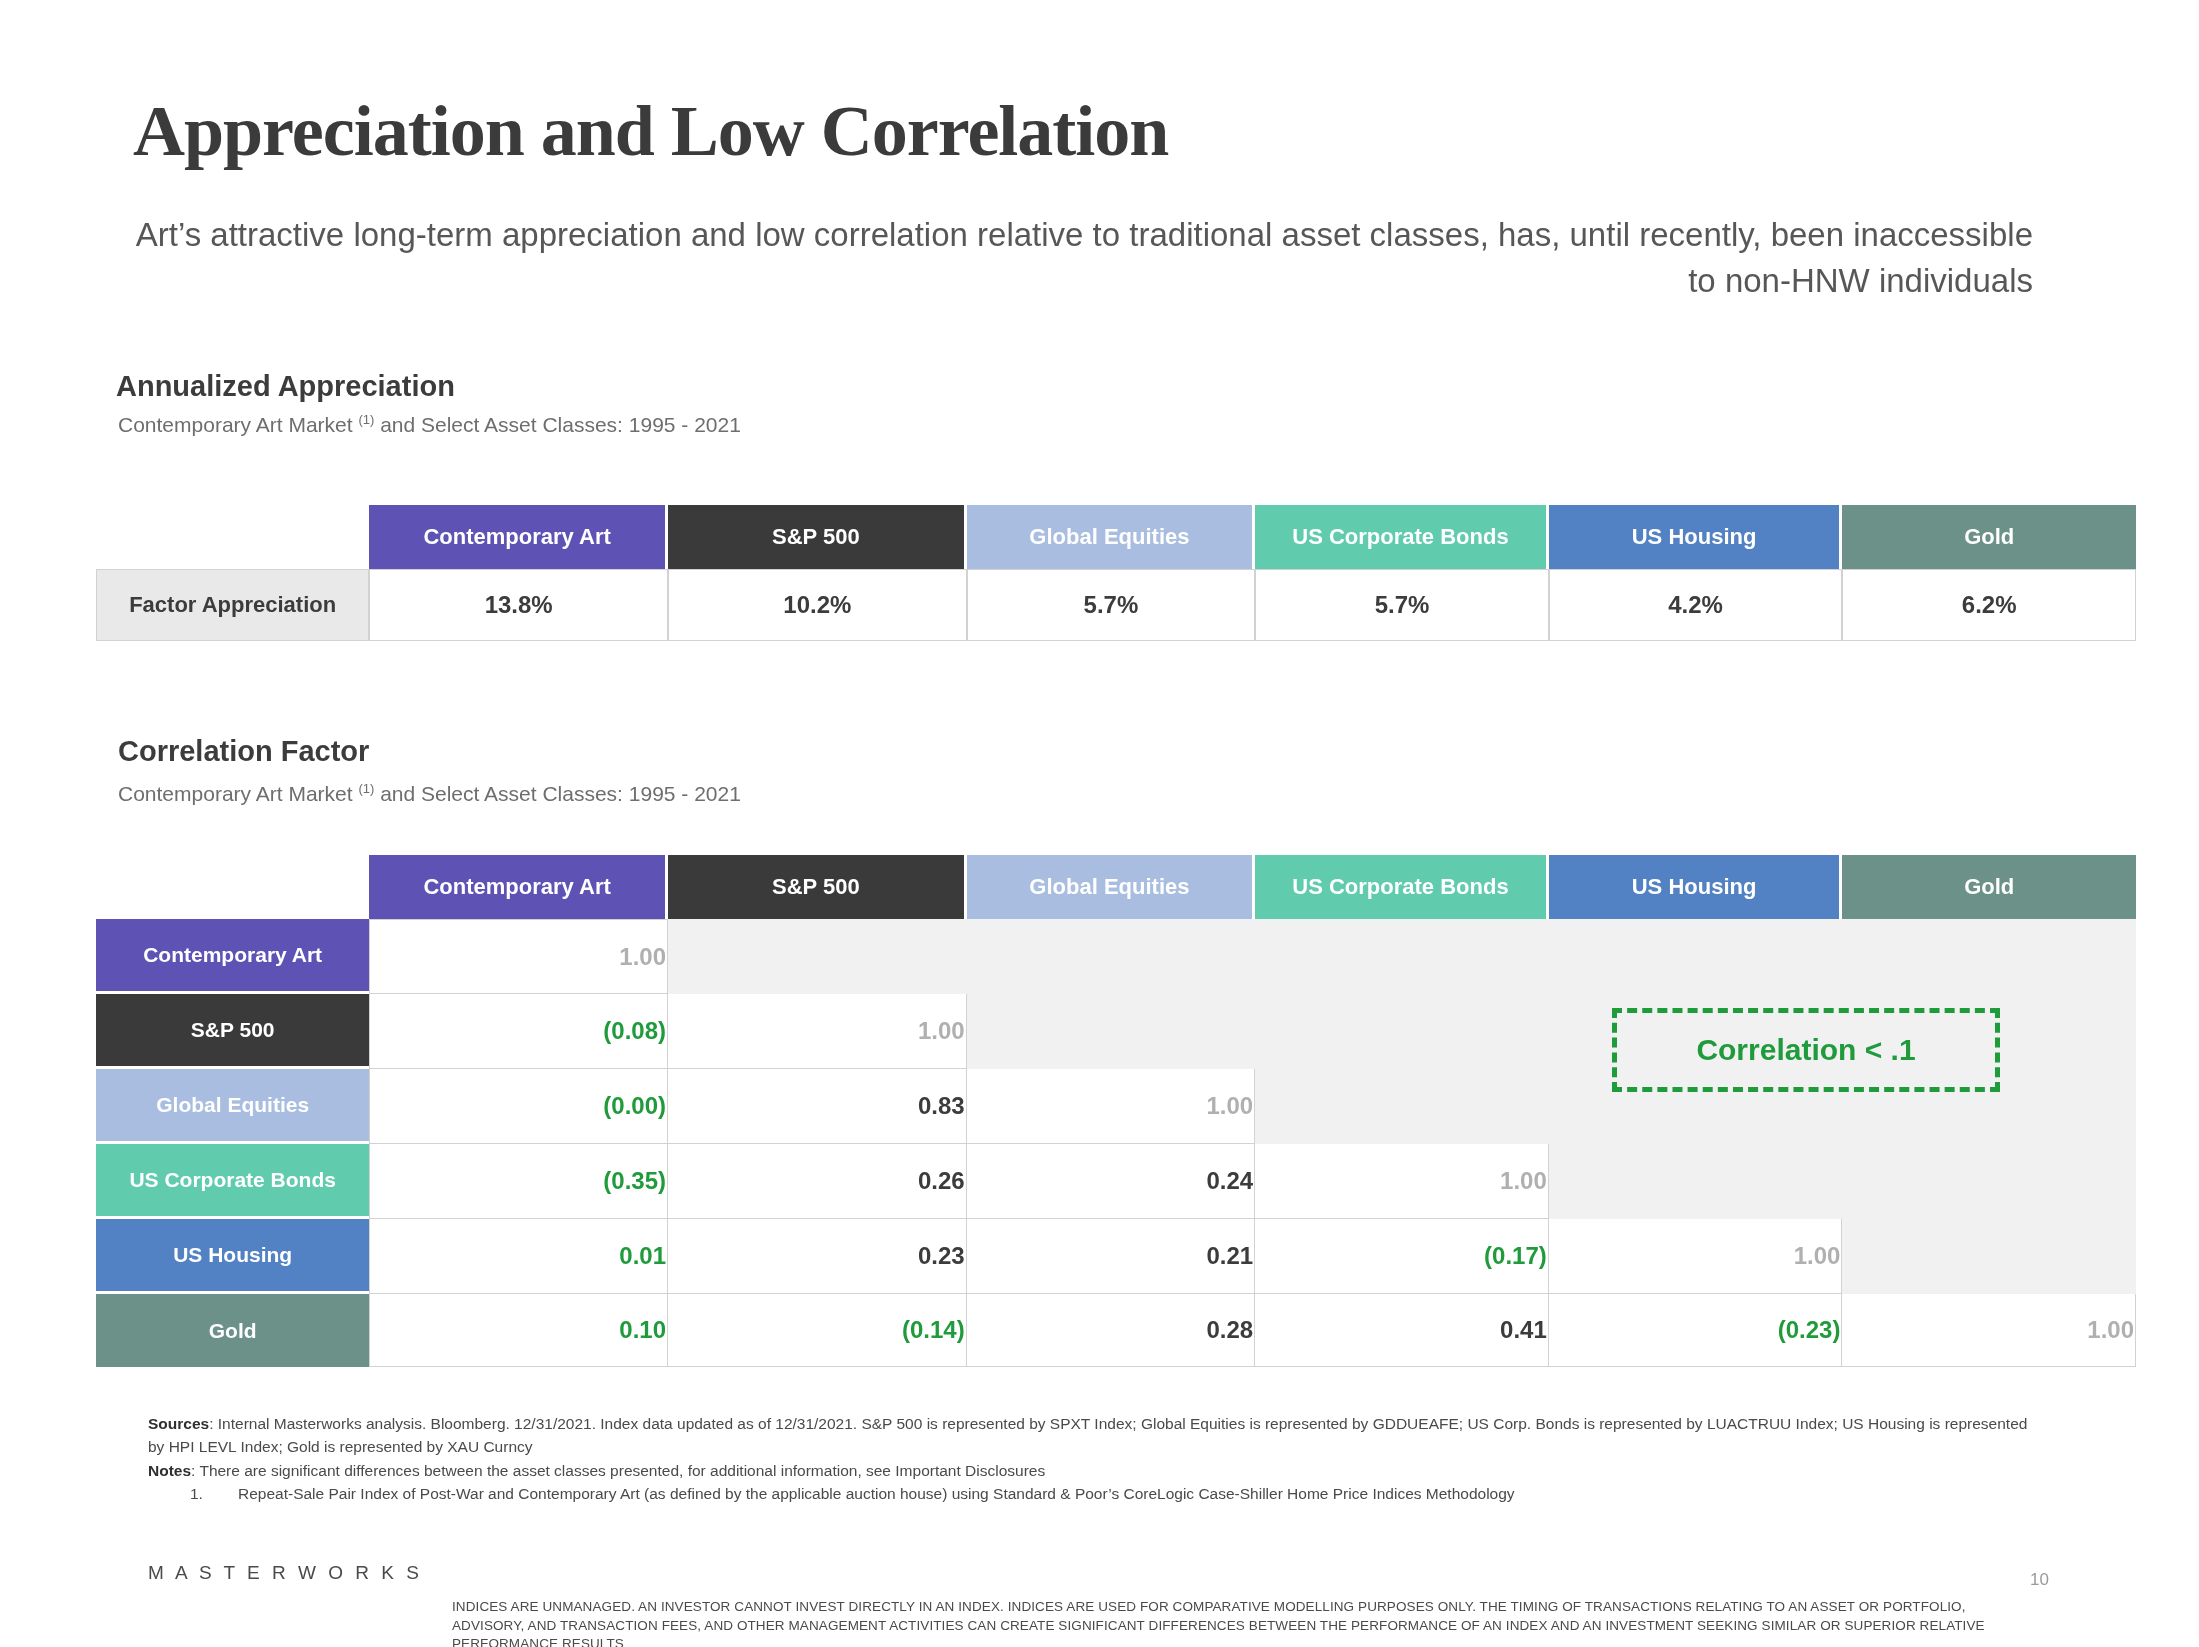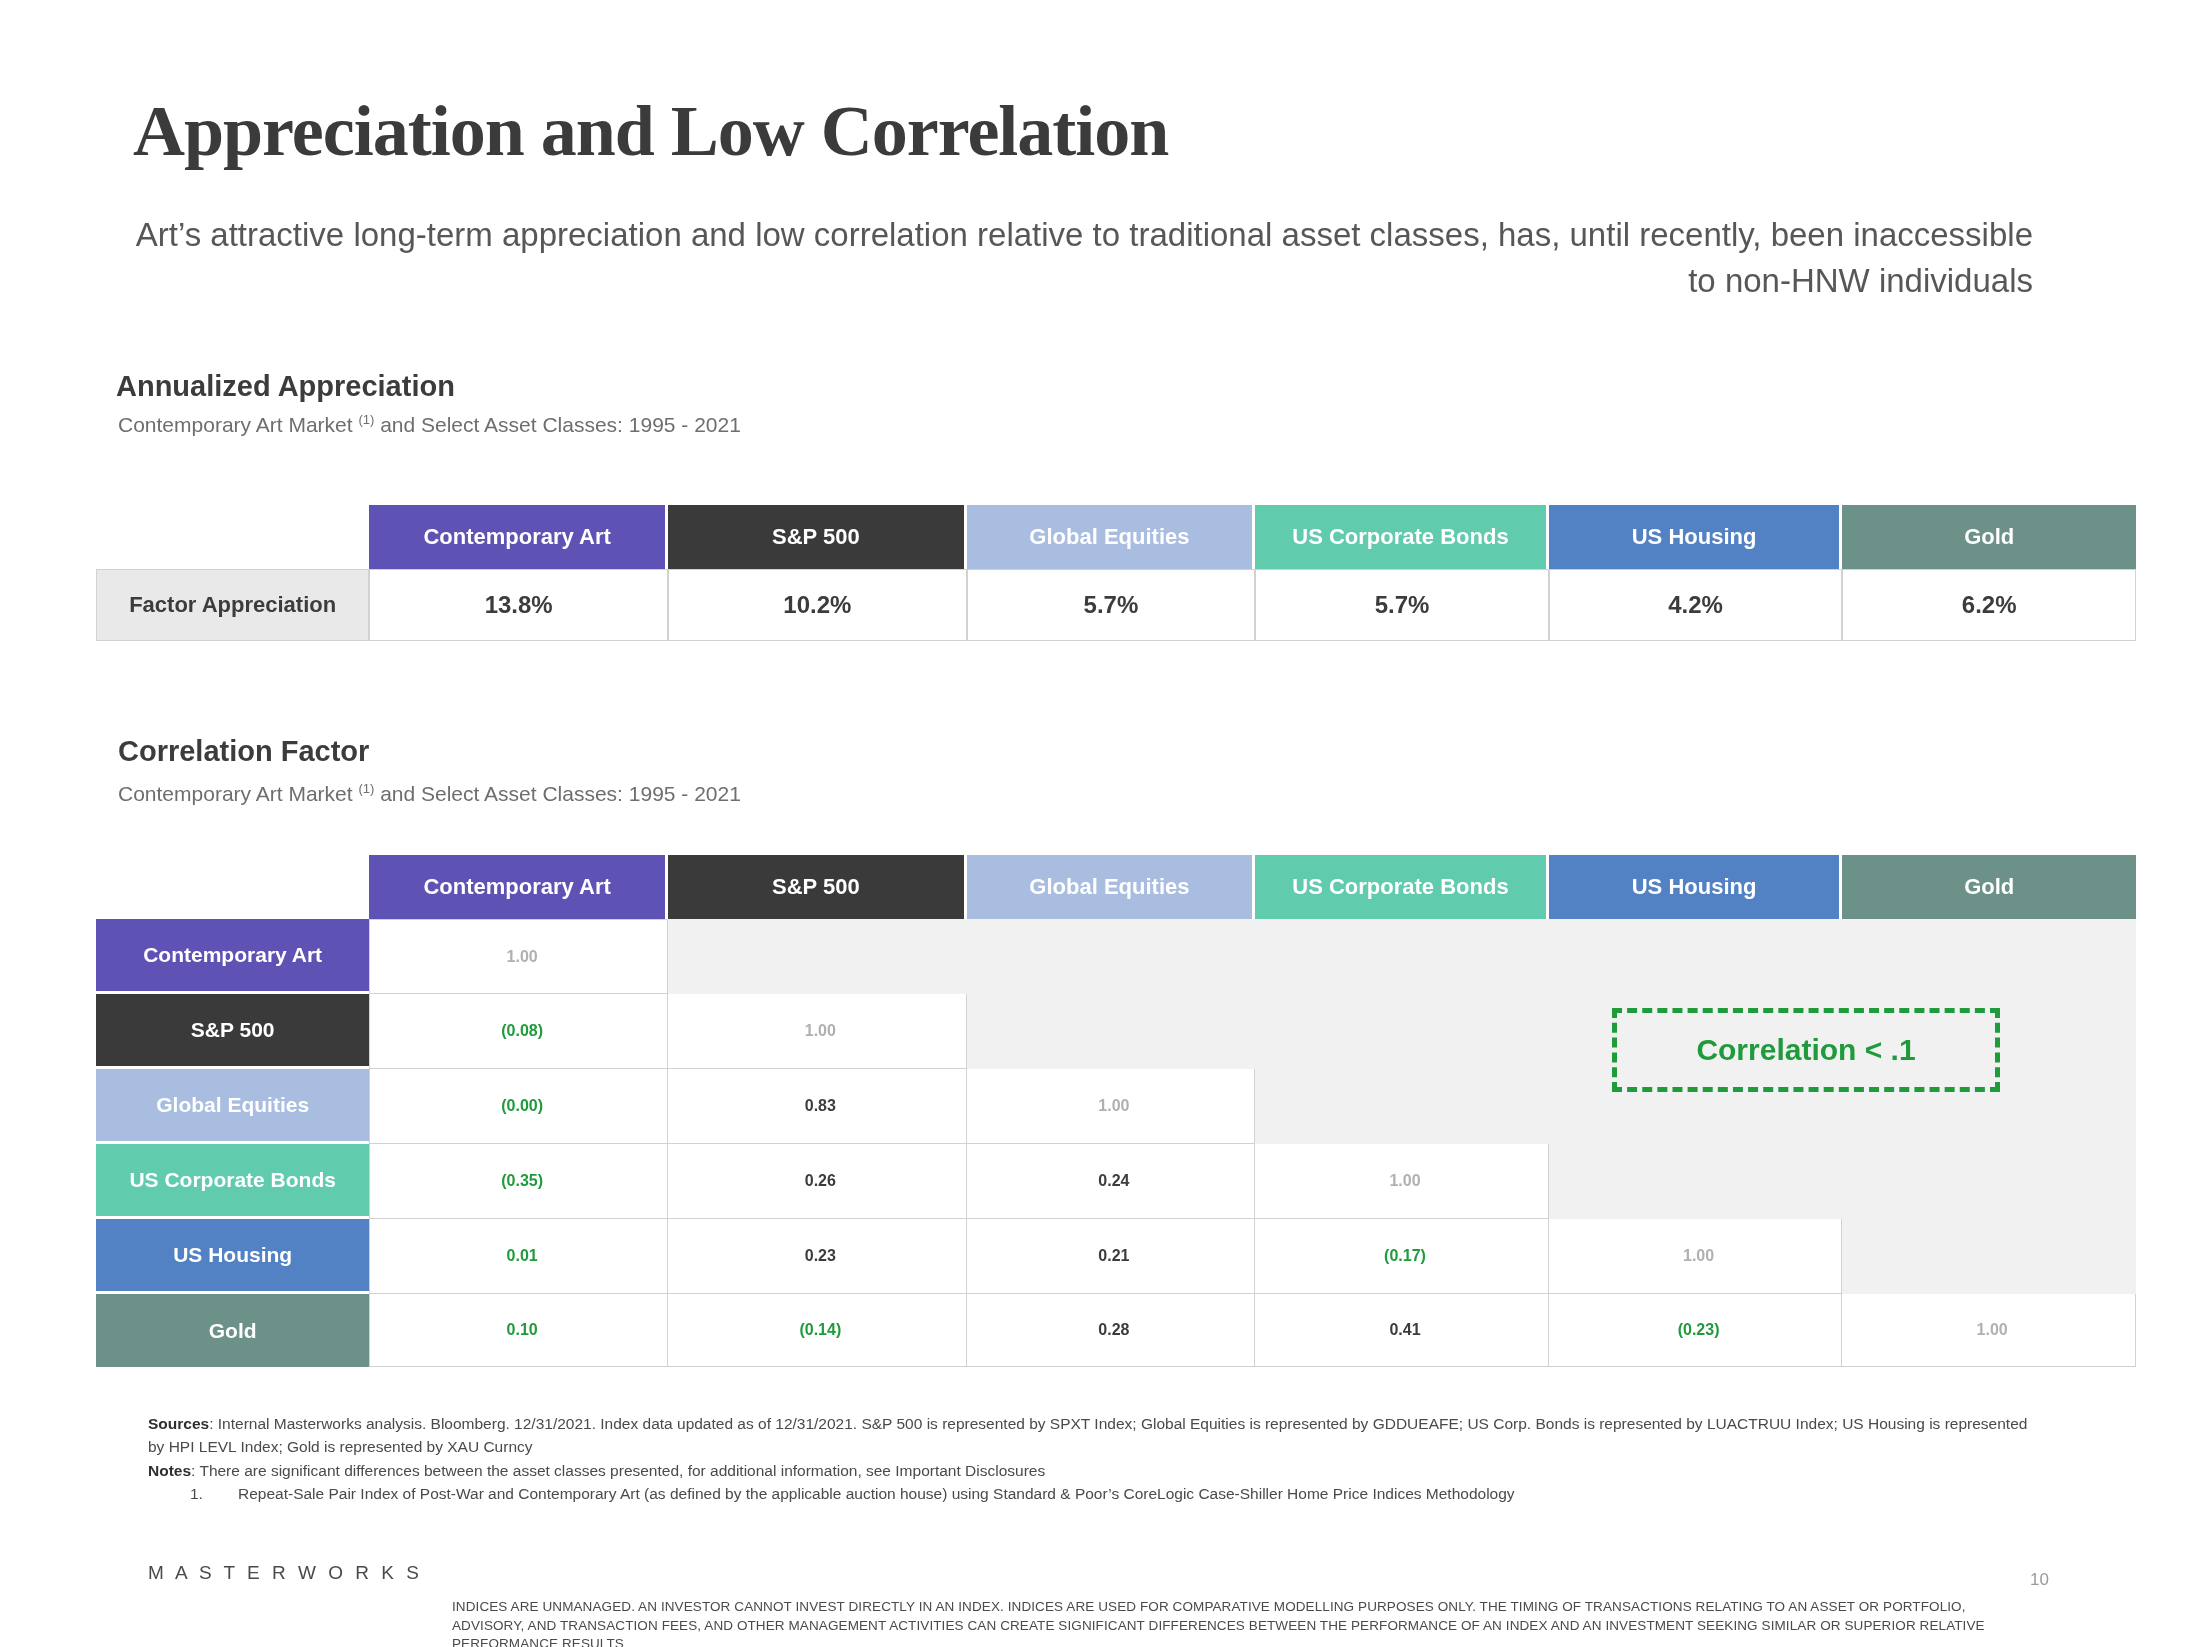--- a/index.html
+++ b/index.html
@@ -103,23 +103,23 @@
   .corr-row-label {
     color: #ffffff;
     font-size: 21px;
     font-weight: bold;
     text-align: center;
     vertical-align: middle;
     height: 70px;
     border-bottom: 3px solid #ffffff;
   }
   .corr-cell {
-    font-size: 16px;
-    font-weight: bold;
-    text-align: center;
+    font-size: 24px;
+    font-weight: bold;
+    text-align: right;
     vertical-align: middle;
     height: 70px;
     background: #ffffff;
     border-right: 1px solid #d2d2d2;
     border-bottom: 1px solid #d2d2d2;
     padding-left: 8px;
   }
   .corr-cell.diag { color: #b0b0b0; }
   .corr-cell.neg  { color: #1f9b3c; }
   .corr-cell.pos  { color: #3c3c3c; }

